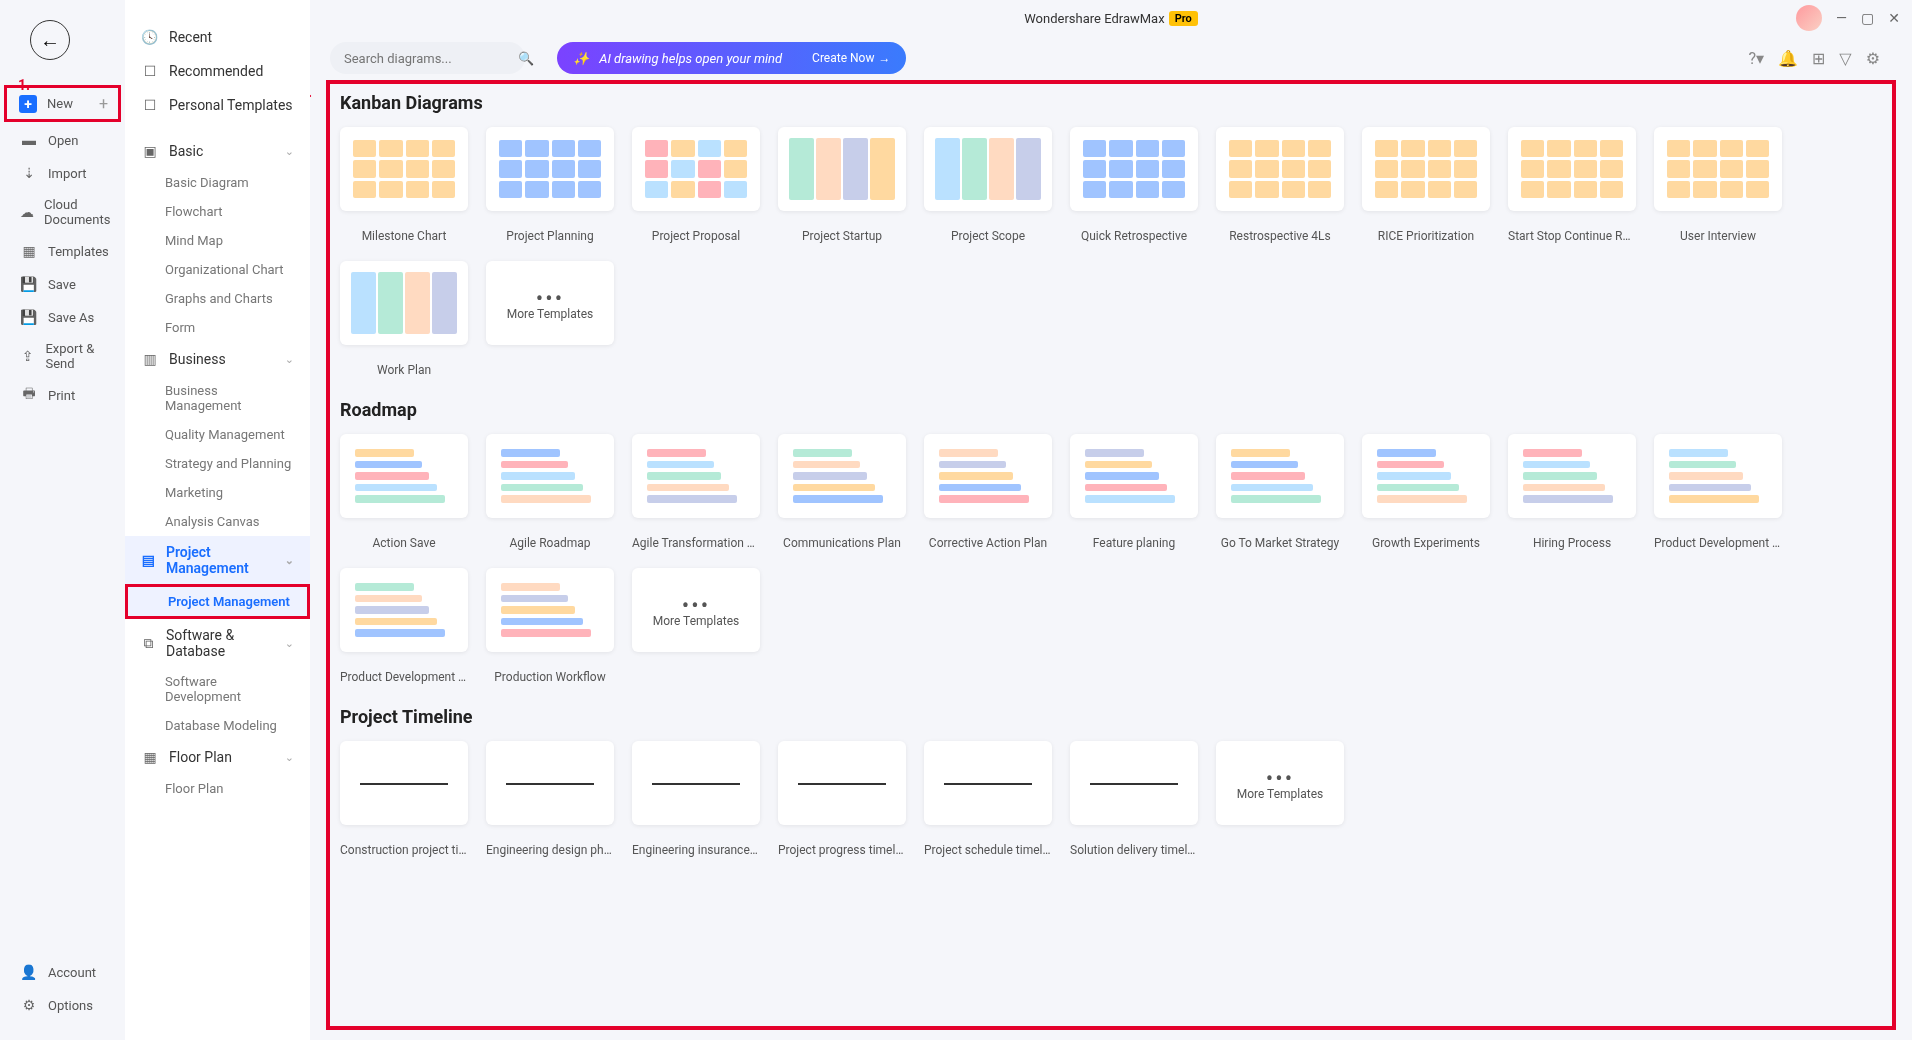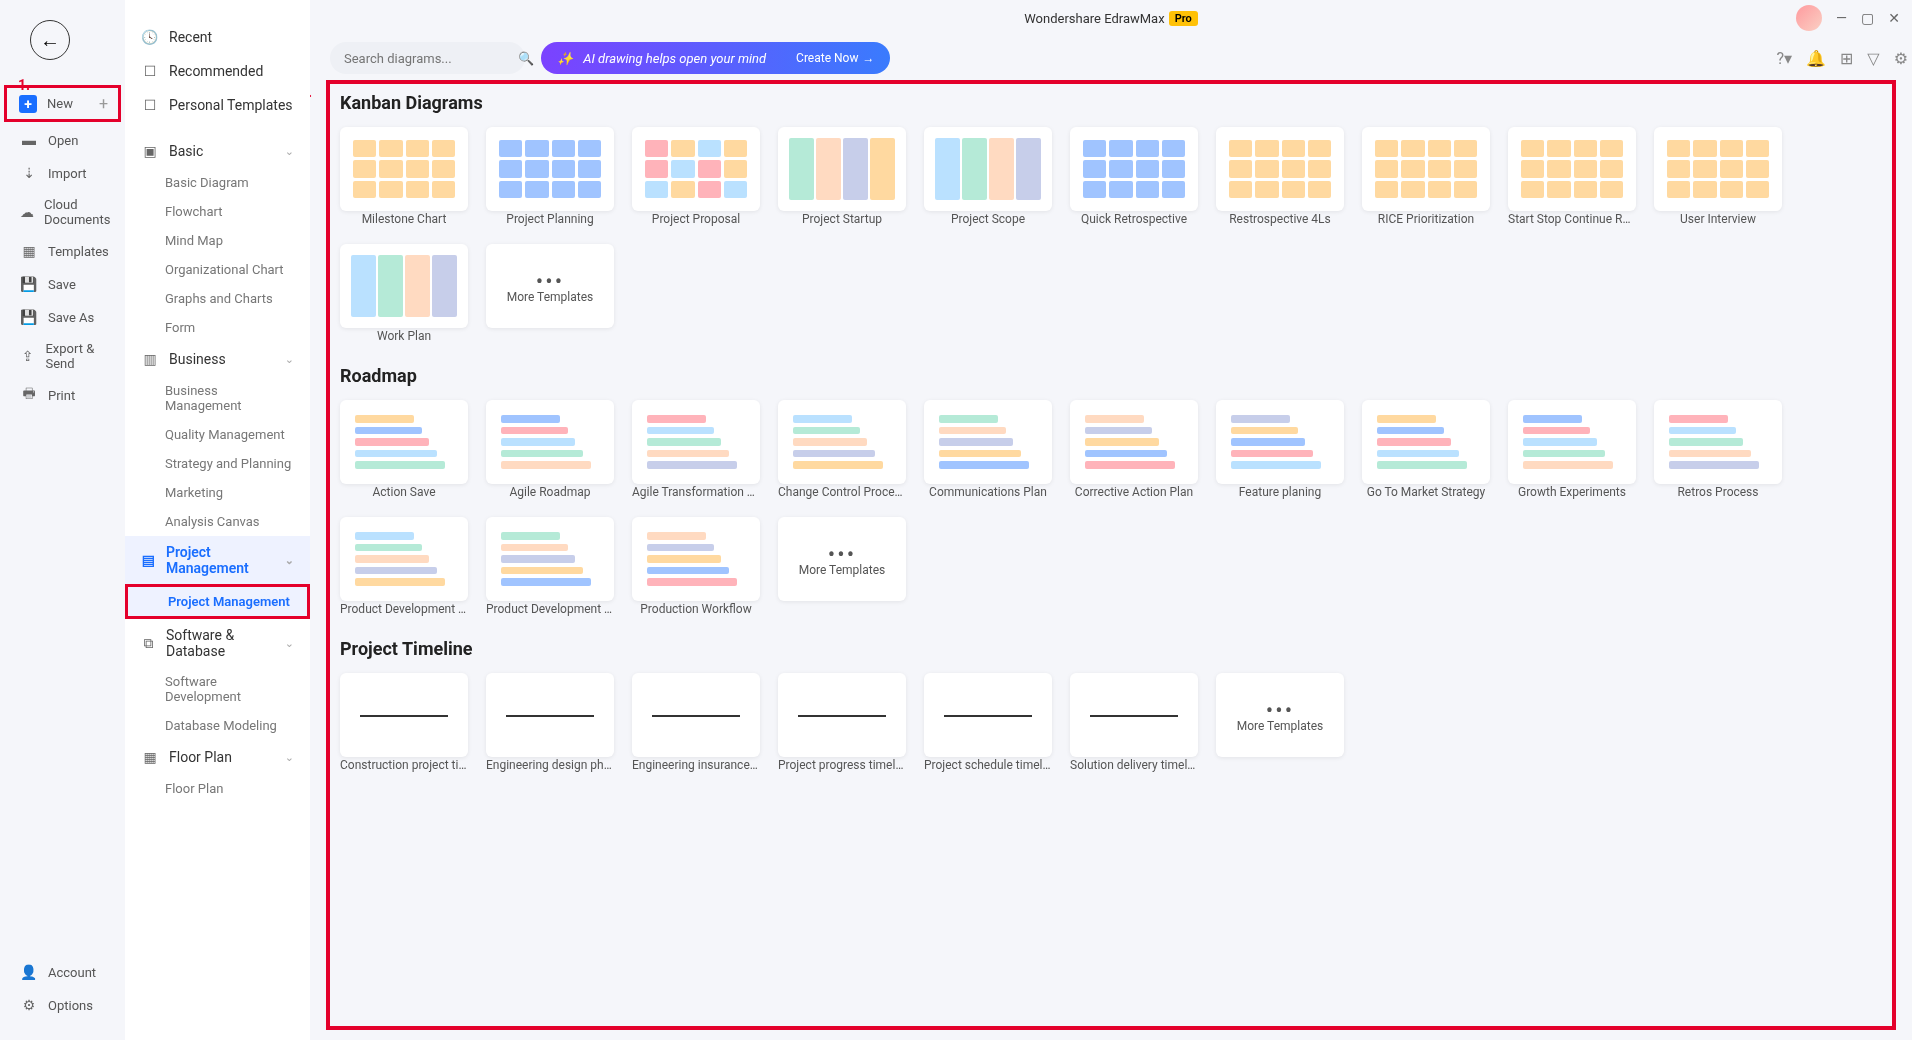--- a/index.html
+++ b/index.html
@@ -25,34 +25,34 @@
 .cat-icon { width: 18px; height: 18px; display: inline-flex; align-items: center; justify-content: center; color: #666; }
 .cat-item.selected .cat-icon { color: #1a6eff; }
 
 .main { flex: 1; display: flex; flex-direction: column; overflow: hidden; }
 .titlebar { height: 36px; display: flex; align-items: center; justify-content: center; position: relative; }
 .titlebar-title { font-size: 13px; color: #333; display: flex; align-items: center; gap: 4px; }
 .pro-badge { background: #ffc107; color: #000; font-size: 11px; padding: 1px 6px; border-radius: 3px; font-weight: 600; }
 .titlebar-controls { position: absolute; right: 12px; display: flex; gap: 14px; align-items: center; }
 .titlebar-controls span { cursor: pointer; color: #666; font-size: 14px; }
 .avatar { width: 26px; height: 26px; border-radius: 50%; background: linear-gradient(135deg, #ff9a9e, #fad0c4); }
-.topbar { display: flex; align-items: center; padding: 6px 4px 6px 20px; gap: 16px; }
+.topbar { display: flex; align-items: center; padding: 6px 32px 6px 20px; gap: 32px; }
 .topbar-right { margin-left: auto; display: flex; gap: 14px; align-items: center; color: #888; }
 .topbar-right span { cursor: pointer; }
 .search-box { width: 195px; height: 32px; background: #eef0f5; border-radius: 16px; display: flex; align-items: center; padding: 0 14px; color: #999; font-size: 13px; gap: 8px; }
 .search-box input { border: none; background: transparent; outline: none; font-size: 13px; flex: 1; }
 .ai-banner { height: 32px; border-radius: 16px; background: linear-gradient(90deg, #7b42ff, #3a7bfd); display: flex; align-items: center; padding: 0 16px; color: white; font-size: 13px; gap: 10px; font-style: italic; }
 .ai-btn { margin-left: 20px; font-style: normal; font-size: 12px; display: flex; align-items: center; gap: 4px; }
 .content-area { flex: 1; border: 4px solid #e4002b; margin: 0 16px 10px 16px; padding: 4px 26px 10px 10px; overflow-y: auto; position: relative; }
 .section-title { font-size: 18px; font-weight: 700; color: #222; margin: 4px 0 14px 0; }
 .template-grid { display: flex; flex-wrap: wrap; gap: 18px; margin-bottom: 22px; }
 .template-card { width: 128px; display: flex; flex-direction: column; align-items: center; cursor: pointer; }
 .thumb { width: 128px; height: 84px; border-radius: 6px; background: #fff; box-shadow: 0 1px 4px rgba(0,0,0,0.08); display: flex; align-items: center; justify-content: center; overflow: hidden; position: relative; }
 .thumb-inner { width: 110px; height: 66px; }
-.template-label { font-size: 12px; color: #555; margin-top: 1px; text-align: center; max-width: 128px; white-space: nowrap; overflow: hidden; text-overflow: ellipsis; }
+.template-label { font-size: 12px; color: #555; margin-top: 18px; text-align: center; max-width: 128px; white-space: nowrap; overflow: hidden; text-overflow: ellipsis; }
 .more-dots { font-size: 22px; color: #555; letter-spacing: 2px; }
 .more-label { font-size: 12px; color: #555; margin-top: -4px; }
 
 .tk-grid { display: grid; grid-template-columns: repeat(4, 1fr); grid-template-rows: repeat(3, 1fr); gap: 3px; padding: 4px; }
 .tk-grid div { background: #ffd9a0; border-radius: 2px; }
 .tk-grid.blue div { background: #a0c4ff; }
 .tk-grid.multi div:nth-child(odd) { background: #ffb3ba; }
 .tk-grid.multi div:nth-child(3n) { background: #bae1ff; }
 .tk-cols { display: flex; gap: 2px; padding: 2px; }
 .tk-cols div { flex: 1; border-radius: 2px; }
@@ -483,135 +483,123 @@
               <div style="width:76%;background:#b5ead7"></div>
               <div style="width:84%;background:#ffdac1"></div>
               <div style="width:92%;background:#c7ceea"></div>
             </div>
           </div>
       <div class="template-label">Agile Transformation Road...</div>
         </div>
         <div class="template-card">
           <div class="thumb">
             <div class="thumb-inner tk-rows">
+              <div style="width:60%;background:#b5ead7"></div>
+              <div style="width:68%;background:#ffdac1"></div>
+              <div style="width:76%;background:#c7ceea"></div>
+              <div style="width:84%;background:#ffd9a0"></div>
+              <div style="width:92%;background:#a0c4ff"></div>
+            </div>
+          </div>
+      <div class="template-label">Communications Plan</div>
+        </div>
+        <div class="template-card">
+          <div class="thumb">
+            <div class="thumb-inner tk-rows">
+              <div style="width:60%;background:#ffdac1"></div>
+              <div style="width:68%;background:#c7ceea"></div>
+              <div style="width:76%;background:#ffd9a0"></div>
+              <div style="width:84%;background:#a0c4ff"></div>
+              <div style="width:92%;background:#ffb3ba"></div>
+            </div>
+          </div>
+      <div class="template-label">Corrective Action Plan</div>
+        </div>
+        <div class="template-card">
+          <div class="thumb">
+            <div class="thumb-inner tk-rows">
+              <div style="width:60%;background:#c7ceea"></div>
+              <div style="width:68%;background:#ffd9a0"></div>
+              <div style="width:76%;background:#a0c4ff"></div>
+              <div style="width:84%;background:#ffb3ba"></div>
+              <div style="width:92%;background:#bae1ff"></div>
+            </div>
+          </div>
+      <div class="template-label">Feature planing</div>
+        </div>
+        <div class="template-card">
+          <div class="thumb">
+            <div class="thumb-inner tk-rows">
+              <div style="width:60%;background:#ffd9a0"></div>
+              <div style="width:68%;background:#a0c4ff"></div>
+              <div style="width:76%;background:#ffb3ba"></div>
+              <div style="width:84%;background:#bae1ff"></div>
+              <div style="width:92%;background:#b5ead7"></div>
+            </div>
+          </div>
+      <div class="template-label">Go To Market Strategy</div>
+        </div>
+        <div class="template-card">
+          <div class="thumb">
+            <div class="thumb-inner tk-rows">
+              <div style="width:60%;background:#a0c4ff"></div>
+              <div style="width:68%;background:#ffb3ba"></div>
+              <div style="width:76%;background:#bae1ff"></div>
+              <div style="width:84%;background:#b5ead7"></div>
+              <div style="width:92%;background:#ffdac1"></div>
+            </div>
+          </div>
+      <div class="template-label">Growth Experiments</div>
+        </div>
+        <div class="template-card">
+          <div class="thumb">
+            <div class="thumb-inner tk-rows">
+              <div style="width:60%;background:#ffb3ba"></div>
+              <div style="width:68%;background:#bae1ff"></div>
+              <div style="width:76%;background:#b5ead7"></div>
+              <div style="width:84%;background:#ffdac1"></div>
+              <div style="width:92%;background:#c7ceea"></div>
+            </div>
+          </div>
+      <div class="template-label">Hiring Process</div>
+        </div>
+        <div class="template-card">
+          <div class="thumb">
+            <div class="thumb-inner tk-rows">
               <div style="width:60%;background:#bae1ff"></div>
               <div style="width:68%;background:#b5ead7"></div>
               <div style="width:76%;background:#ffdac1"></div>
               <div style="width:84%;background:#c7ceea"></div>
               <div style="width:92%;background:#ffd9a0"></div>
             </div>
           </div>
-      <div class="template-label">Change Control Process</div>
+      <div class="template-label">Product Development Roa...</div>
         </div>
         <div class="template-card">
           <div class="thumb">
             <div class="thumb-inner tk-rows">
               <div style="width:60%;background:#b5ead7"></div>
               <div style="width:68%;background:#ffdac1"></div>
               <div style="width:76%;background:#c7ceea"></div>
               <div style="width:84%;background:#ffd9a0"></div>
               <div style="width:92%;background:#a0c4ff"></div>
             </div>
           </div>
-      <div class="template-label">Communications Plan</div>
+      <div class="template-label">Product Development Roa...</div>
         </div>
         <div class="template-card">
           <div class="thumb">
             <div class="thumb-inner tk-rows">
               <div style="width:60%;background:#ffdac1"></div>
               <div style="width:68%;background:#c7ceea"></div>
               <div style="width:76%;background:#ffd9a0"></div>
               <div style="width:84%;background:#a0c4ff"></div>
               <div style="width:92%;background:#ffb3ba"></div>
             </div>
           </div>
-      <div class="template-label">Corrective Action Plan</div>
-        </div>
-        <div class="template-card">
-          <div class="thumb">
-            <div class="thumb-inner tk-rows">
-              <div style="width:60%;background:#c7ceea"></div>
-              <div style="width:68%;background:#ffd9a0"></div>
-              <div style="width:76%;background:#a0c4ff"></div>
-              <div style="width:84%;background:#ffb3ba"></div>
-              <div style="width:92%;background:#bae1ff"></div>
-            </div>
-          </div>
-      <div class="template-label">Feature planing</div>
-        </div>
-        <div class="template-card">
-          <div class="thumb">
-            <div class="thumb-inner tk-rows">
-              <div style="width:60%;background:#ffd9a0"></div>
-              <div style="width:68%;background:#a0c4ff"></div>
-              <div style="width:76%;background:#ffb3ba"></div>
-              <div style="width:84%;background:#bae1ff"></div>
-              <div style="width:92%;background:#b5ead7"></div>
-            </div>
-          </div>
-      <div class="template-label">Go To Market Strategy</div>
-        </div>
-        <div class="template-card">
-          <div class="thumb">
-            <div class="thumb-inner tk-rows">
-              <div style="width:60%;background:#a0c4ff"></div>
-              <div style="width:68%;background:#ffb3ba"></div>
-              <div style="width:76%;background:#bae1ff"></div>
-              <div style="width:84%;background:#b5ead7"></div>
-              <div style="width:92%;background:#ffdac1"></div>
-            </div>
-          </div>
-      <div class="template-label">Growth Experiments</div>
-        </div>
-        <div class="template-card">
-          <div class="thumb">
-            <div class="thumb-inner tk-rows">
-              <div style="width:60%;background:#ffb3ba"></div>
-              <div style="width:68%;background:#bae1ff"></div>
-              <div style="width:76%;background:#b5ead7"></div>
-              <div style="width:84%;background:#ffdac1"></div>
-              <div style="width:92%;background:#c7ceea"></div>
-            </div>
-          </div>
-      <div class="template-label">Retros Process</div>
-        </div>
-        <div class="template-card">
-          <div class="thumb">
-            <div class="thumb-inner tk-rows">
-              <div style="width:60%;background:#bae1ff"></div>
-              <div style="width:68%;background:#b5ead7"></div>
-              <div style="width:76%;background:#ffdac1"></div>
-              <div style="width:84%;background:#c7ceea"></div>
-              <div style="width:92%;background:#ffd9a0"></div>
-            </div>
-          </div>
-      <div class="template-label">Product Development Roa...</div>
-        </div>
-        <div class="template-card">
-          <div class="thumb">
-            <div class="thumb-inner tk-rows">
-              <div style="width:60%;background:#b5ead7"></div>
-              <div style="width:68%;background:#ffdac1"></div>
-              <div style="width:76%;background:#c7ceea"></div>
-              <div style="width:84%;background:#ffd9a0"></div>
-              <div style="width:92%;background:#a0c4ff"></div>
-            </div>
-          </div>
-      <div class="template-label">Product Development Roa...</div>
-        </div>
-        <div class="template-card">
-          <div class="thumb">
-            <div class="thumb-inner tk-rows">
-              <div style="width:60%;background:#ffdac1"></div>
-              <div style="width:68%;background:#c7ceea"></div>
-              <div style="width:76%;background:#ffd9a0"></div>
-              <div style="width:84%;background:#a0c4ff"></div>
-              <div style="width:92%;background:#ffb3ba"></div>
-            </div>
-          </div>
       <div class="template-label">Production Workflow</div>
         </div>
         <div class="template-card">
           <div class="thumb" style="flex-direction:column">
       <div class="more-dots">•••</div>
       <div class="more-label">More Templates</div>
     </div>
         </div>
       </div>
     <div class="section-title">Project Timeline</div>

